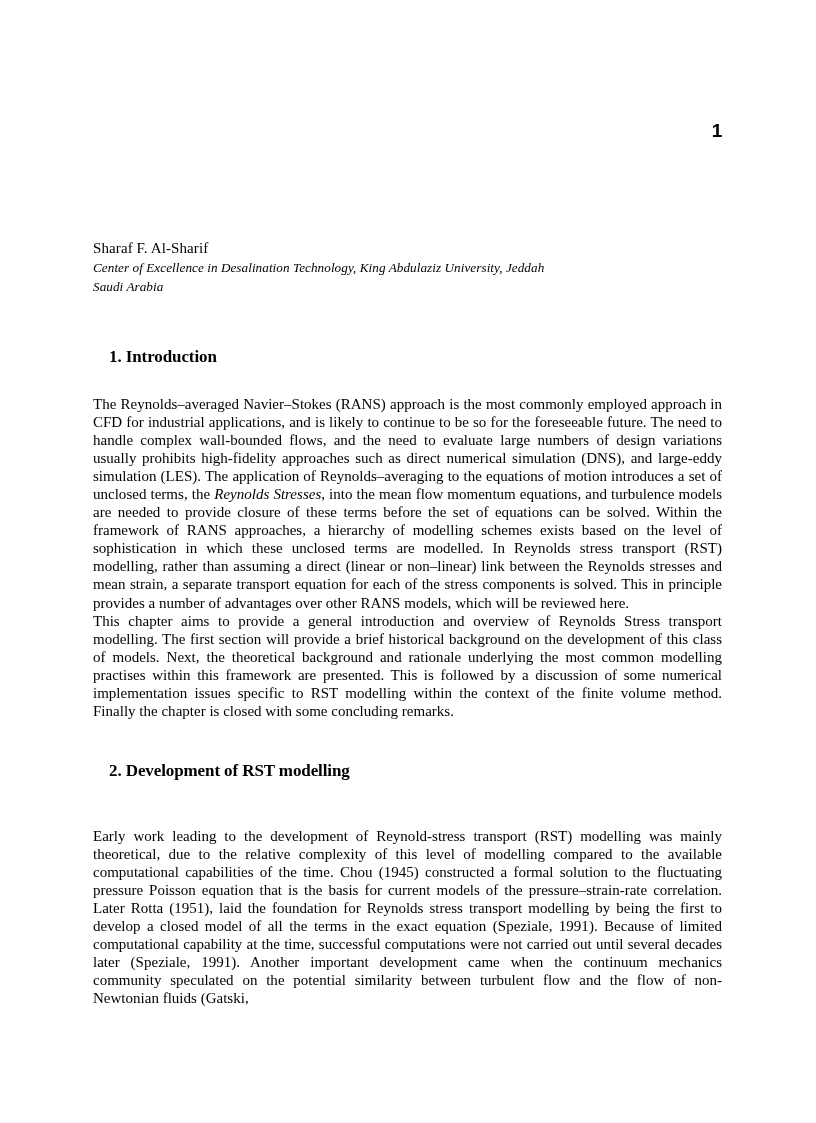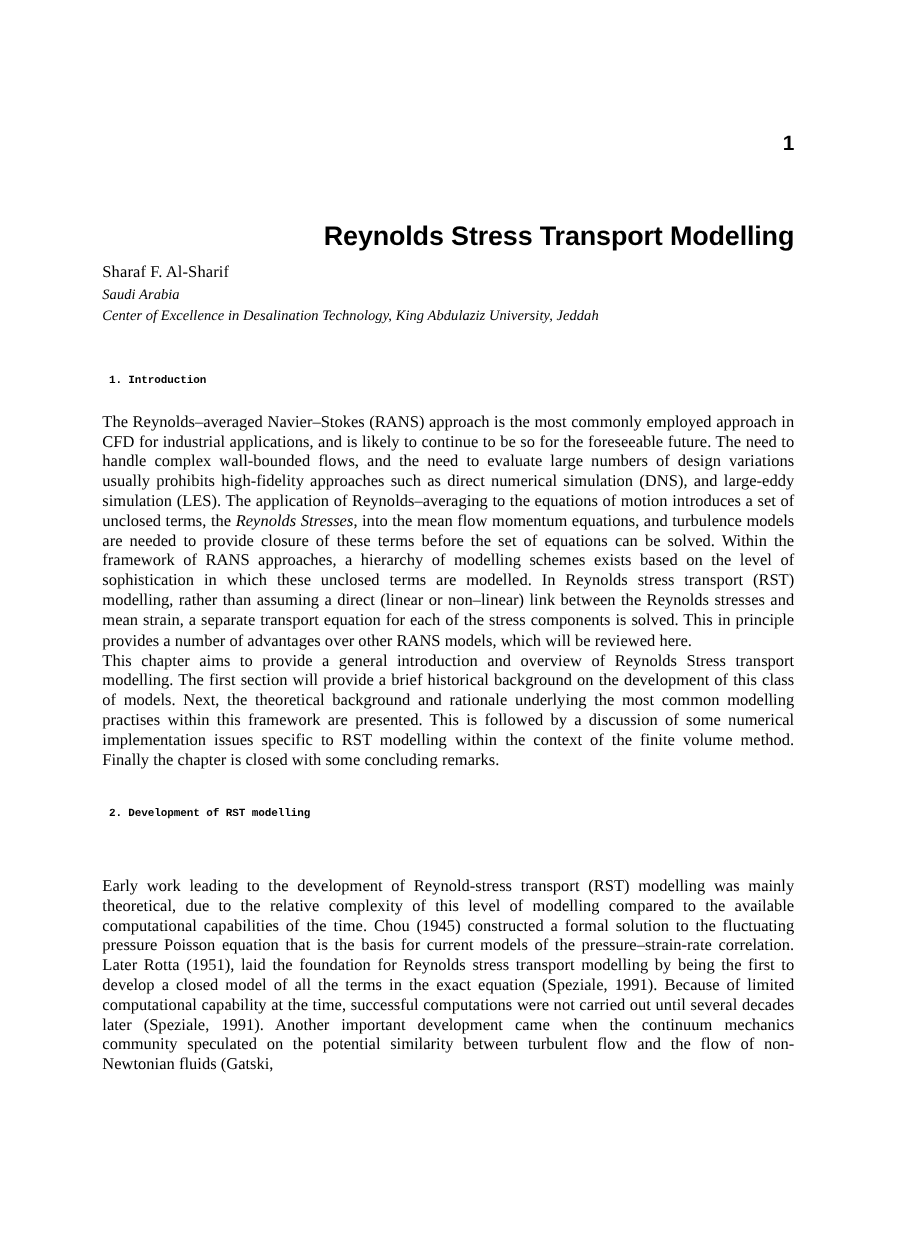--- a/index.html
+++ b/index.html
@@ -78,24 +78,24 @@
 
   
   .column {
     position: absolute;
     left: 93px;
     top: 332px;
     width: 629px;
   }
 
   h2.section-heading {
-    margin: 6px;
-    font-family: Liberation Mono, monospace;
+    margin: 16px;
+    font-family: Liberation Serif, serif;
     font-weight: bold;
-    font-size: 10px;
+    font-size: 17px;
     line-height: 17px;
     letter-spacing: -0.1px;
   }
   .sec1 { padding-bottom: 14px; }
   .sec2 { padding-top: 26px; padding-bottom: 14px; }
 
   p.body-par {
     margin: 0;
     font-family: "Liberation Serif", serif;
     font-size: 15px;
@@ -109,26 +109,25 @@
 
   .ital { font-style: italic; }
 </style>
 </head>
 <body>
 
 <div class="page">
 
   <div class="folio">1</div>
 
-  <h1 class="chapter-title">Reynolds Stress Transport Modelling</h1>
 
   <div class="author-block">
     <div class="author-name">Sharaf F. Al-Sharif</div>
+    <div class="affiliation">Center of Excellence in Desalination Technology, King Abdulaziz University, Jeddah</div>
     <div class="affiliation">Saudi Arabia</div>
-    <div class="affiliation">Center of Excellence in Desalination Technology, King Abdulaziz University, Jeddah</div>
   </div>
 
   <div class="column">
 
     <h2 class="section-heading sec1">1. Introduction</h2>
 
     <p class="body-par"><span>The Reynolds–averaged Navier–Stokes (RANS) approach is the most commonly employed approach in CFD for industrial applications, and is likely to continue to be so for the foreseeable future.  The need to handle complex wall-bounded flows, and the need to evaluate large numbers of design variations usually prohibits high-fidelity approaches such as direct numerical simulation (DNS), and large-eddy simulation (LES). The application of Reynolds–averaging to the equations of motion introduces a set of unclosed terms, the </span><span class="ital">Reynolds Stresses</span><span>, into the mean flow momentum equations, and turbulence models are needed to provide closure of these terms before the set of equations can be solved.  Within the framework of RANS approaches, a hierarchy of modelling schemes exists based on the level of sophistication in which these unclosed terms are modelled. In Reynolds stress transport (RST) modelling, rather than assuming a direct (linear or non–linear) link between the Reynolds stresses and mean strain, a separate transport equation for each of the stress components is solved. This in principle provides a number of advantages over other RANS models, which will be reviewed here.</span></p>
 
     <p class="body-par">This chapter aims to provide a general introduction and overview of Reynolds Stress transport modelling. The first section will provide a brief historical background on the development of this class of models.  Next, the theoretical background and rationale underlying the most common modelling practises within this framework are presented.  This is followed by a discussion of some numerical implementation issues specific to RST modelling within the context of the finite volume method.  Finally the chapter is closed with some concluding remarks.</p>
 

